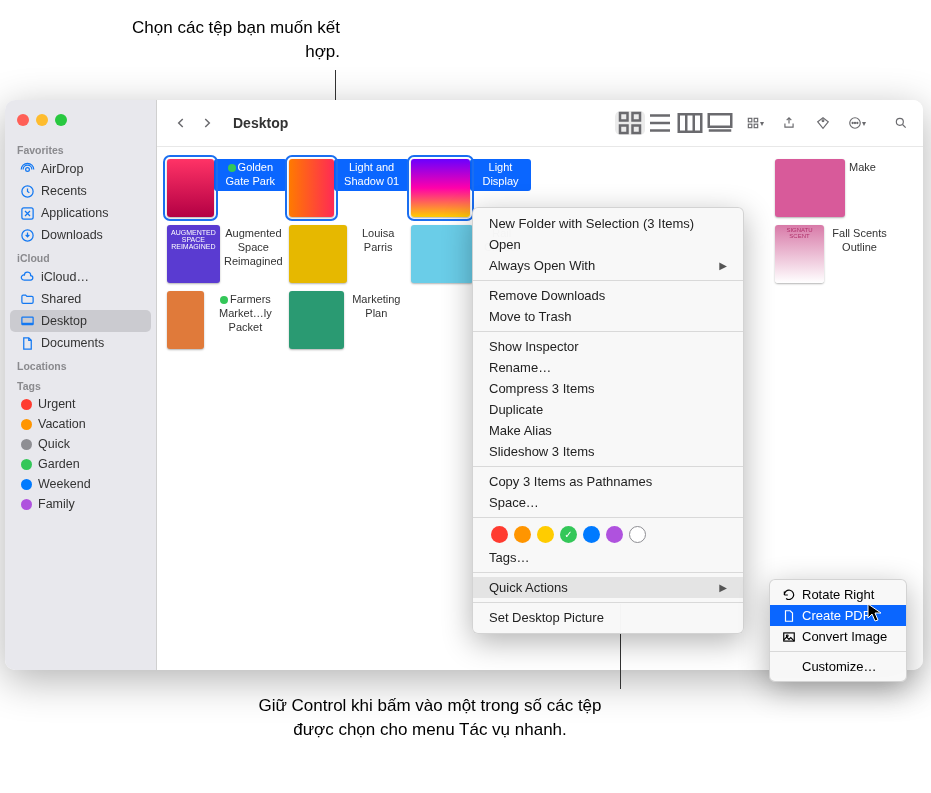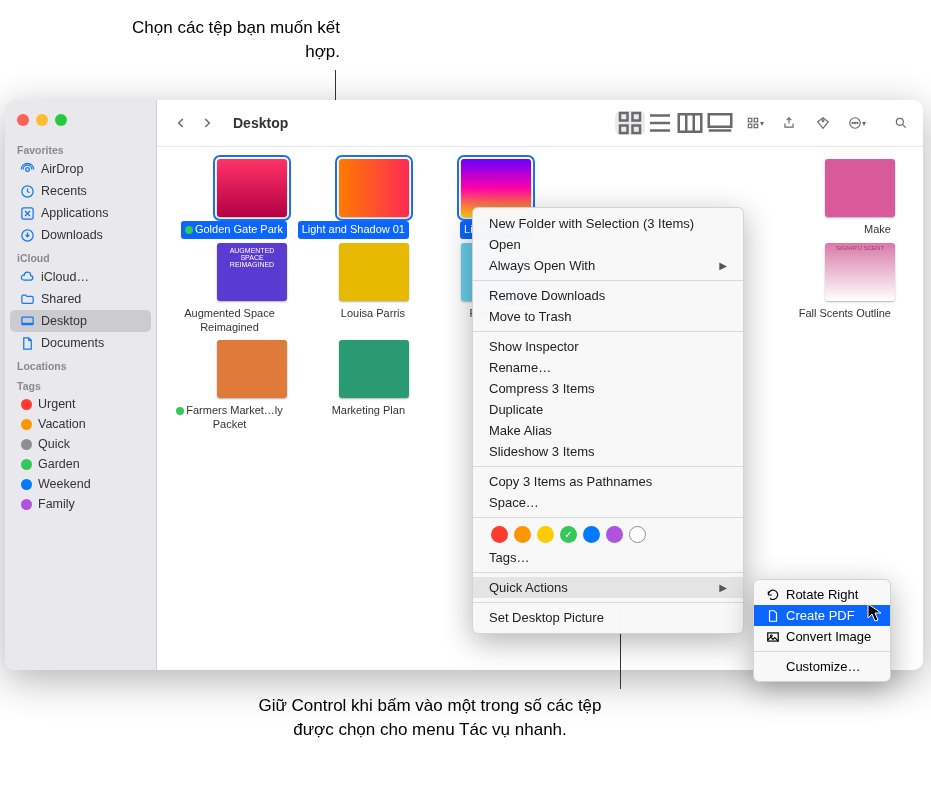--- a/index.html
+++ b/index.html
@@ -30,36 +30,36 @@
 .tbtn svg { width: 14px; height: 14px; }
 .title-loc { font-weight: 600; font-size: 14px; color: #333; margin-left: 4px; }
 .spacer { flex: 1; }
 .view-group { display: flex; border: 0; border-radius: 5px; overflow: hidden; background: transparent; }
 .vbtn { width: 30px; height: 24px; display: flex; align-items: center; justify-content: center; color: #6a6a6e; cursor: default; }
 .vbtn.active { background: rgba(0,0,0,0.08); border-radius: 5px; }
 .right-tools { display: flex; gap: 14px; align-items: center; color: #6a6a6e; }
 .right-tools .tbtn { width: 20px; }
 
 .content { flex: 1; padding: 12px 10px; display: flex; flex-wrap: wrap; align-content: flex-start; gap: 4px 2px; position: relative; }
-.file { width: 120px; display: flex; flex-direction: column; align-items: flex-end; text-align: center; }
+.file { width: 120px; display: flex; align-items: flex-start; text-align: center; }
 .thumb { width: 70px; height: 58px; border-radius: 3px; margin-bottom: 4px; position: relative; box-shadow: 0 1px 2px rgba(0,0,0,0.3); }
 .file.selected .thumb { outline: 2px solid #1a6ef0; outline-offset: 2px; background-clip: padding-box; }
 .fname { font-size: 11px; line-height: 1.25; padding: 2px 4px; border-radius: 3px; max-width: 115px; color: #333; }
 .file.selected .fname { background: #0a66ff; color: #fff; }
 .status-dot { display: inline-block; width: 8px; height: 8px; border-radius: 50%; vertical-align: middle; margin-right: 2px; }
 
 .ctx-menu { position: absolute; top: 60px; left: 315px; width: 272px; background: rgba(248,248,248,0.98); border: 1px solid rgba(0,0,0,0.15); border-radius: 6px; box-shadow: 0 8px 30px rgba(0,0,0,0.3); padding: 5px 0; font-size: 13px; color: #222; z-index: 10; }
 .ctx-item { padding: 3px 16px; cursor: default; display: flex; justify-content: space-between; align-items: center; }
 .ctx-item.hl { background: rgba(0,0,0,0.08); }
 .ctx-sep { height: 1px; background: rgba(0,0,0,0.12); margin: 4px 0; }
 .ctx-tags { display: flex; gap: 6px; padding: 4px 18px; }
 .ctx-tag { width: 17px; height: 17px; border-radius: 50%; }
 .chev { font-size: 10px; color: #555; }
 
-.submenu { position: absolute; top: 432px; left: 596px; width: 138px; background: rgba(248,248,248,0.98); border: 1px solid rgba(0,0,0,0.15); border-radius: 6px; box-shadow: 0 8px 30px rgba(0,0,0,0.3); padding: 4px 0; font-size: 13px; z-index: 11; }
+.submenu { position: absolute; top: 432px; left: 612px; width: 138px; background: rgba(248,248,248,0.98); border: 1px solid rgba(0,0,0,0.15); border-radius: 6px; box-shadow: 0 8px 30px rgba(0,0,0,0.3); padding: 4px 0; font-size: 13px; z-index: 11; }
 .sub-item { padding: 3px 12px; display: flex; align-items: center; gap: 6px; cursor: default; }
 .sub-item.selected { background: #0a66ff; color: #fff; }
 .sub-icon { width: 14px; height: 14px; display: flex; align-items: center; justify-content: center; }
 .cursor-img { position: absolute; top: 456px; left: 710px; z-index: 12; }
 
 
 .th1 { background: linear-gradient(#ff3366,#b30044); }
 .th2 { background: linear-gradient(90deg,#ff7a00,#ff2a55); }
 .th3 { background: linear-gradient(#6a00ff,#ff00aa,#ffcc00); }
 .th4 { background: #d85a9a; }

